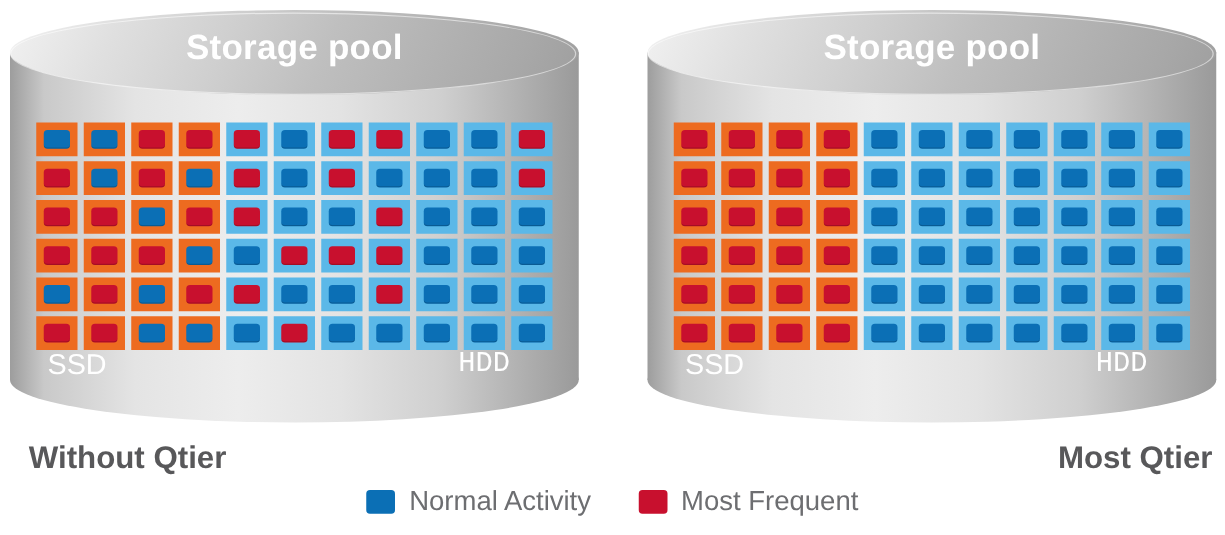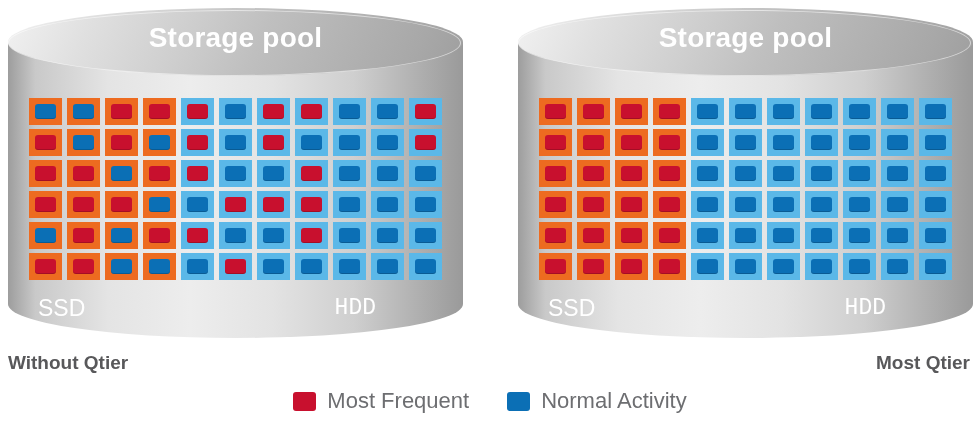--- a/index.html
+++ b/index.html
@@ -21,20 +21,21 @@
     width: 980px;
     height: 428px;
   }
 
   
   .cylinder {
     position: absolute;
     top: 8px;
     width: 396px;
     height: 330px;
+    padding-left: 32px;
   }
   .cyl-left  { left: 8px; }
   .cyl-right { left: 518px; }
 
   
   .cyl-body {
     position: absolute;
     left: 0;
     top: 34px;
     width: 455px;
@@ -138,35 +139,36 @@
     height: 15px;
     border-radius: 3px;
     box-shadow: inset 0 -1px 0 rgba(0,0,0,0.18);
   }
   .chip.hot  { background: #C8102E; }
   .chip.warm { background: #0B6FB5; }
 
   
   .tier-label {
     position: absolute;
-    top: 287px;
+    top: 270px;
     font-size: 23px;
     color: #ffffff;
     z-index: 6;
   }
   .tier-label.ssd { left: 30px; }
   .tier-label.hdd { right: 28px; font-family: Liberation Mono, monospace; }
 
   
   .caption {
     position: absolute;
     top: 352px;
-    font-size: 19px;
+    font-size: 25px;
     font-weight: bold;
     color: #58585A;
+    margin-left: 15px;
   }
   .caption-left  { left: 8px; }
   .caption-right { right: 10px; }
 
   
   .legend {
     position: absolute;
     left: 0;
     top: 388px;
     width: 980px;
@@ -622,22 +624,22 @@
       </div>
 
     <div class="tier-label ssd">SSD</div>
     <div class="tier-label hdd">HDD</div>
   </div>
 
   <div class="caption caption-right">Most Qtier</div>
 
   <div class="legend" id="legend">
       <div class="legend-item">
+        <span class="legend-swatch warm"></span>
+        <span class="legend-text">Normal Activity</span>
+      </div>
+      <div class="legend-item">
         <span class="legend-swatch hot"></span>
         <span class="legend-text">Most Frequent</span>
       </div>
-      <div class="legend-item">
-        <span class="legend-swatch warm"></span>
-        <span class="legend-text">Normal Activity</span>
-      </div>
     </div>
 
 </div>
 
 </body></html>

